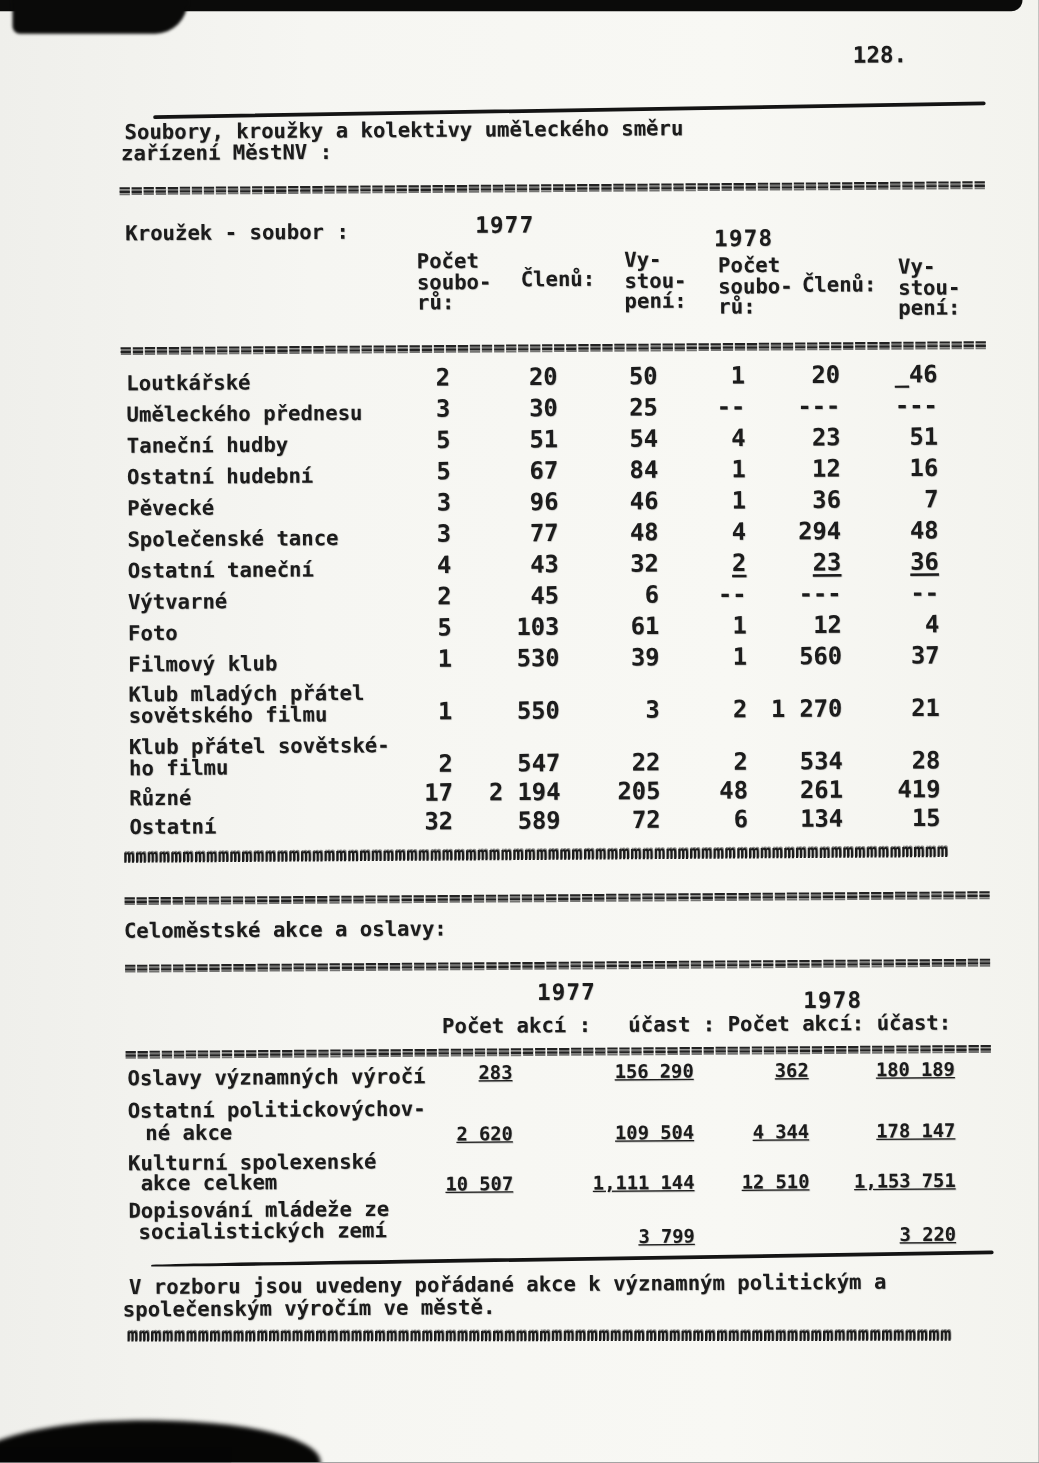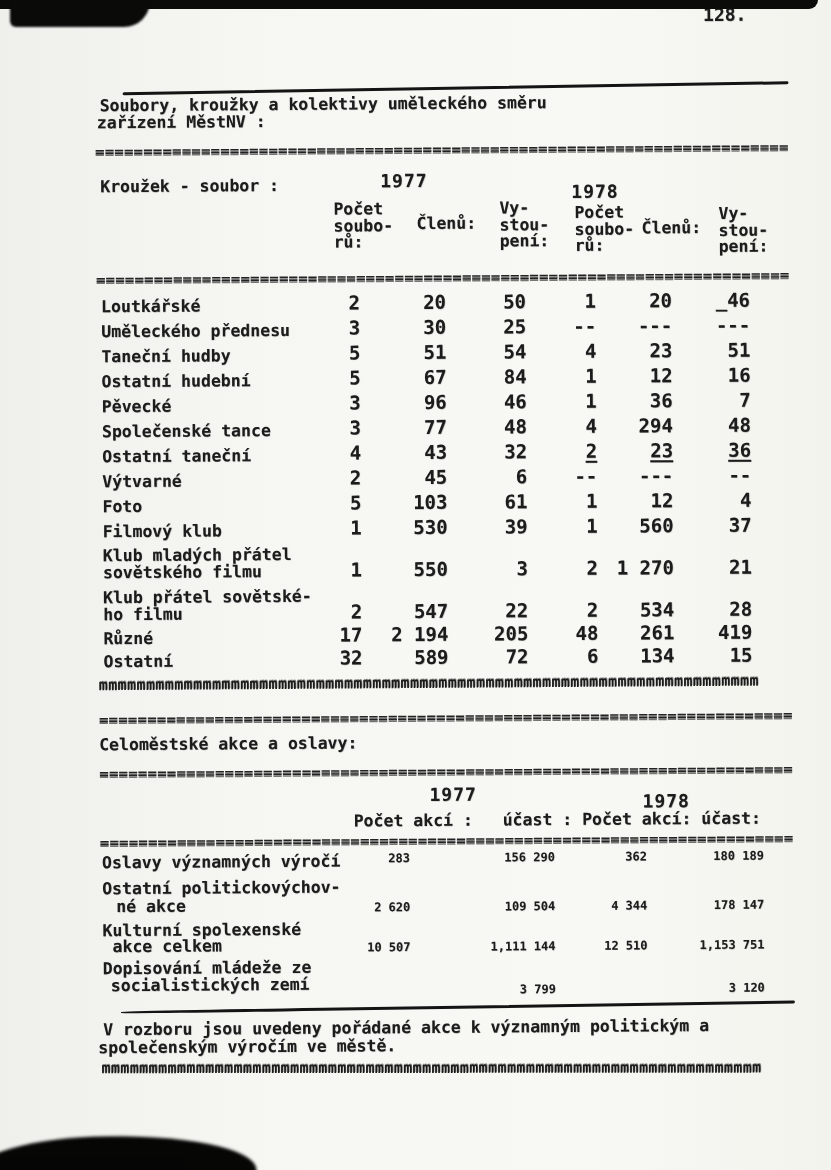--- a/index.html
+++ b/index.html
@@ -26,21 +26,21 @@
   .mm{
     font:bold 15px "DejaVu Sans Mono", monospace; color:#1a1a1a;
     white-space:pre; letter-spacing:0.4px;
     text-shadow:0.6px -1px 0 rgba(30,30,30,0.5);
   }
   .rule{background:#141414; height:3px; border-radius:2px;}
   .t-row{position:absolute; left:0; width:100%; height:40px;}
   .row-label{position:absolute; left:103px; top:0; white-space:pre;}
   .row-label2{position:absolute; left:103px; top:17px; white-space:pre;}
   .val{position:absolute; text-align:right; font-size:19px; white-space:pre;}
-  .t2 .val{font-size:12px;}
+  .t2 .val{font-size:15px;text-decoration:underline;}
   .u{text-decoration:underline; text-underline-offset:3px; text-decoration-thickness:1.8px;}
   
   .binding{
     position:absolute; left:0; top:0; width:128px; height:1170px; z-index:5;
     background:linear-gradient(90deg,
       rgba(240,240,236,0) 0px, #ededе9 3px, #9a9a94 9px,
       #23231f 15px, #050504 26px, #000 40px, #000 60px,
       #0c0c0b 72px, #2b2b28 83px, #55554f 91px,
       #8b8b84 99px, #bcbcb5 106px, #dcdcd6 112px,
       rgba(244,244,240,0) 122px);
@@ -54,21 +54,21 @@
     transform:rotate(-2deg); filter:blur(1.5px); z-index:6;
   }
   .flare2{position:absolute; left:0; bottom:0; width:185px; height:12px; background:#050505; z-index:6;}
 </style>
 </head>
 <body>
 
 <div class="page">
   <div class="content">
 
-    <div class="abs txt num" style="left:686px;top:8px;margin-left:21px;">128.</div>
+    <div class="abs txt num" style="left:686px;top:38px;">128.</div>
 
     <div class="abs rule" style="left:126px;top:87px;width:666px;transform:rotate(-0.55deg);"></div>
 
     <div class="abs txt" style="left:103px;top:95px;">Soubory, kroužky a kolektivy uměleckého směru</div>
     <div class="abs txt" style="left:100px;top:112px;">zařízení MěstNV :</div>
 
     <div class="abs eq" style="left:98px;top:140px;">========================================================================</div>
 
     <div class="abs txt" style="left:103px;top:176px;">Kroužek - soubor :</div>
     <div class="abs txt year" style="left:383px;top:172px;">1977</div>
@@ -119,21 +119,21 @@
     <div class="abs txt year" style="left:428px;top:786px;">1977</div>
     <div class="abs txt year" style="left:641px;top:794px;">1978</div>
     <div class="abs txt" style="left:352px;top:812px;white-space:pre;">Počet akcí :   účast : Počet akcí: účast:</div>
 
     <div class="abs eq" style="left:98px;top:831px;">========================================================================</div>
 
     <div id="t2-rows" class="t2">
         <div class="t-row txt" style="top: 852px;"><div class="row-label" style="left: 100px;">Oslavy významných výročí</div><div class="val" style="left: 308px; width: 100px; top: -2px;">283</div><div class="val" style="left: 433px; width: 120px; top: -2px;">156 290</div><div class="val" style="left: 545px; width: 100px; top: -2px;">362</div><div class="val" style="left: 642px; width: 120px; top: -2px;">180 189</div></div>
         <div class="t-row txt" style="top: 878px;"><div class="row-label" style="left: 100px;">Ostatní politickovýchov-</div><div class="row-label2" style="left: 114px; top: 18px;">né akce</div><div class="val" style="left: 308px; width: 100px; top: 21px;">2 620</div><div class="val" style="left: 433px; width: 120px; top: 21px;">109 504</div><div class="val" style="left: 545px; width: 100px; top: 21px;">4 344</div><div class="val" style="left: 642px; width: 120px; top: 21px;">178 147</div></div>
         <div class="t-row txt" style="top: 920px;"><div class="row-label" style="left: 100px;">Kulturní spolexenské</div><div class="row-label2" style="left: 110px; top: 16px;">akce celkem</div><div class="val" style="left: 308px; width: 100px; top: 19px;">10 507</div><div class="val" style="left: 433px; width: 120px; top: 19px;">1,111 144</div><div class="val" style="left: 545px; width: 100px; top: 19px;">12 510</div><div class="val" style="left: 642px; width: 120px; top: 19px;">1,153 751</div></div>
-        <div class="t-row txt" style="top: 958px;"><div class="row-label" style="left: 100px;">Dopisování mládeže ze</div><div class="row-label2" style="left: 108px; top: 17px;">socialistických zemí</div><div class="val" style="left: 433px; width: 120px; top: 24px;">3 799</div><div class="val" style="left: 642px; width: 120px; top: 24px;">3 120</div></div>
+        <div class="t-row txt" style="top: 958px;"><div class="row-label" style="left: 100px;">Dopisování mládeže ze</div><div class="row-label2" style="left: 108px; top: 17px;">socialistických zemí</div><div class="val" style="left: 433px; width: 120px; top: 24px;">3 799</div><div class="val" style="left: 642px; width: 120px; top: 24px;">3 220</div></div>
       </div>
 
     <div class="abs rule" style="left:118px;top:1006px;width:674px;transform:rotate(-0.5deg);border-radius:40% 2px 2px 40%;"></div>
 
     <div class="abs txt" style="left:100px;top:1019px;">V rozboru jsou uvedeny pořádané akce k významným politickým a</div>
     <div class="abs txt" style="left:95px;top:1037px;">společenským výročím ve městě.</div>
 
     <div class="abs mm" style="left:98px;top:1059px;transform:rotate(0.35deg);">mmmmmmmmmmmmmmmmmmmmmmmmmmmmmmmmmmmmmmmmmmmmmmmmmmmmmmmmmmmmmmmmmmmmmm</div>
   </div>
 

